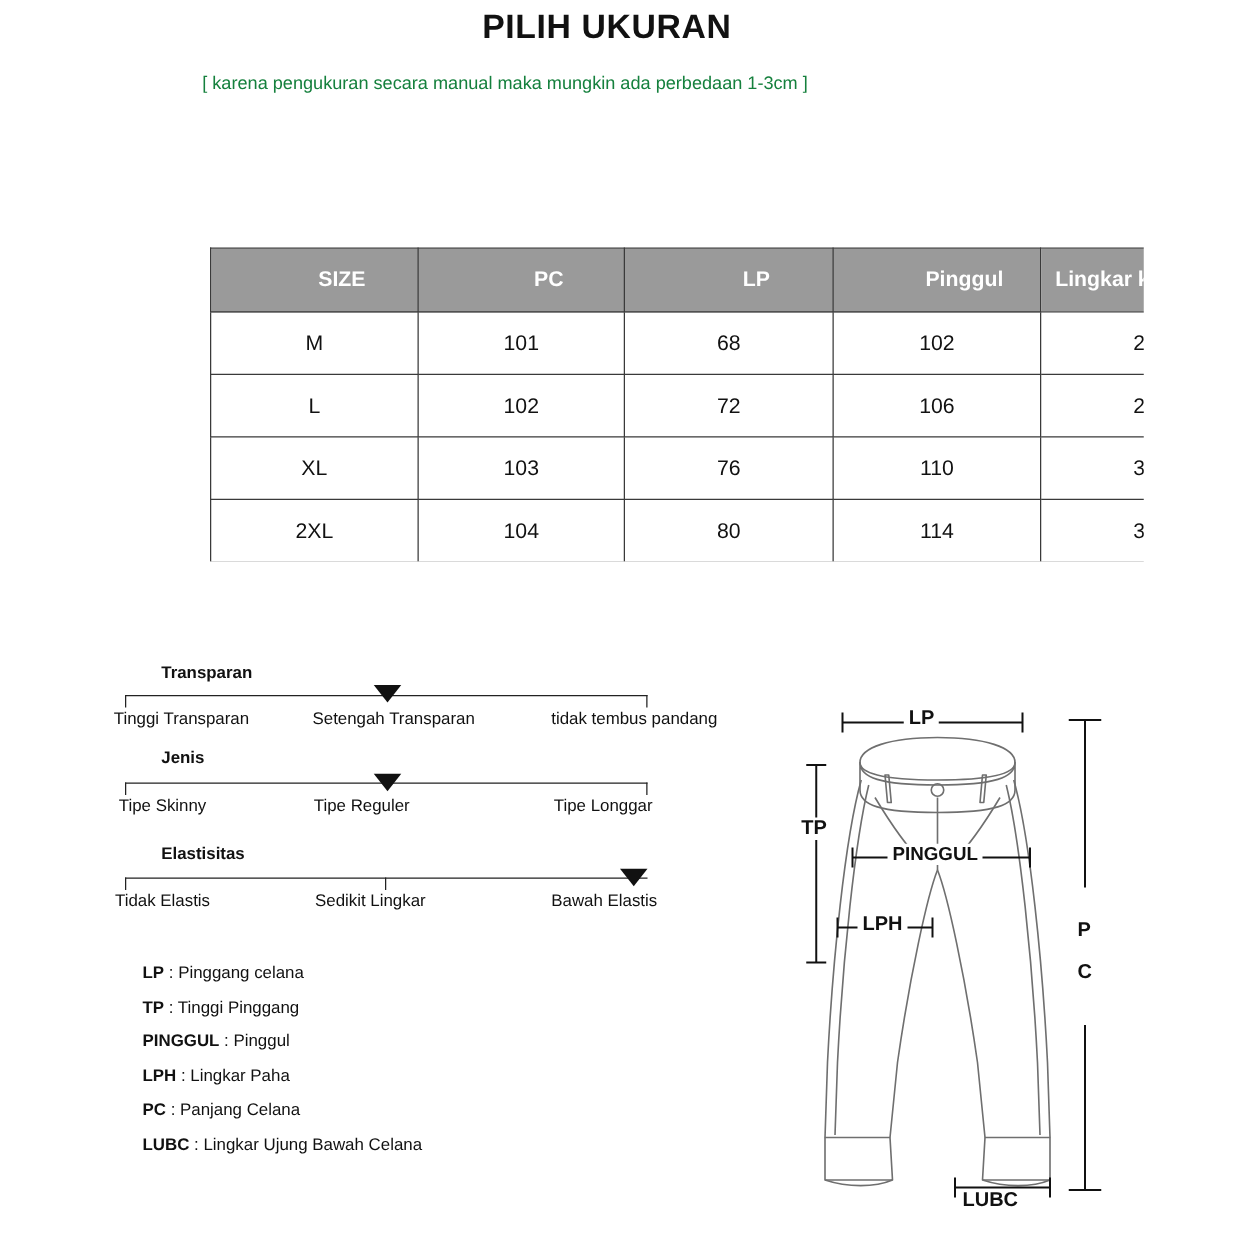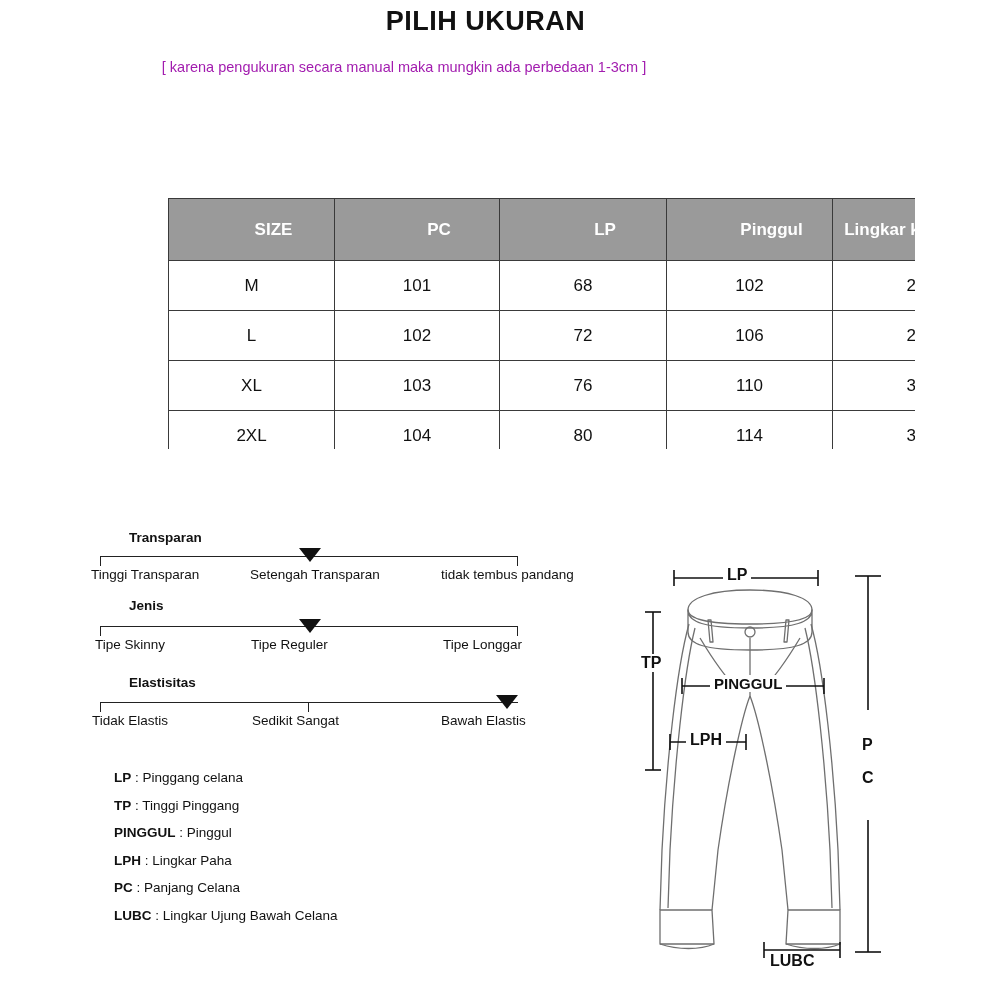--- a/index.html
+++ b/index.html
@@ -23,21 +23,21 @@
     font-size: 27px;
     font-weight: bold;
     letter-spacing: 0.5px;
     color: #111;
   }
   .page-subtitle {
     position: absolute;
     top: 59px; left: 0; width: 808px;
     text-align: center;
     font-size: 14.5px;
-    color: #a21caf;
+    color: #15803d;
   }
 
   
   .size-table {
     position: absolute;
     left: 84px; top: 99px;
     width: 831px;
     border-collapse: collapse;
     table-layout: fixed;
   }
@@ -48,21 +48,21 @@
     font-size: 17px;
     color: #111;
     height: 50px;
     padding: 0;
   }
   .size-table thead th {
     background: #9a9a9a;
     color: #ffffff;
     font-weight: bold;
     font-size: 17px;
-    height: 62px;
+    height: 51px;
     white-space: nowrap;
     overflow: visible;
     padding-left: 44px;
   }
   .size-table thead th.clipped {
     position: relative;
   }
   .size-table thead th.clipped .clip-text {
     position: absolute;
     left: 50%;
@@ -238,21 +238,21 @@
     <div class="scale-label" style="left:443px; top:637px;">Tipe Longgar</div>
   </div>
 
   <div class="scale-block">
     <div class="scale-title" style="left:101px; top:675px;">Elastisitas</div>
     <div class="scale-line" style="left:100px; top:702px; width:418px;"></div>
     <div class="scale-tick" style="left:100px; top:702px; height:10px;"></div>
     <div class="scale-tick" style="left:308px; top:702px; height:10px;"></div>
     <div class="scale-marker" style="left:496px; top:695px;"></div>
     <div class="scale-label" style="left:92px; top:713px;">Tidak Elastis</div>
-    <div class="scale-label" style="left:252px; top:713px;">Sedikit Sangat</div>
+    <div class="scale-label" style="left:252px; top:713px;">Sedikit Lingkar</div>
     <div class="scale-label" style="left:441px; top:713px;">Bawah  Elastis</div>
   </div>
 
 </div>
 
 <div class="legend">
   <div class="legend-row"><span class="legend-abbr">LP</span><span> : </span><span>Pinggang celana</span></div>
   <div class="legend-row"><span class="legend-abbr">TP</span><span> : </span><span>Tinggi Pinggang</span></div>
   <div class="legend-row"><span class="legend-abbr">PINGGUL</span><span> : </span><span>Pinggul</span></div>
   <div class="legend-row"><span class="legend-abbr">LPH</span><span> : </span><span>Lingkar Paha</span></div>

